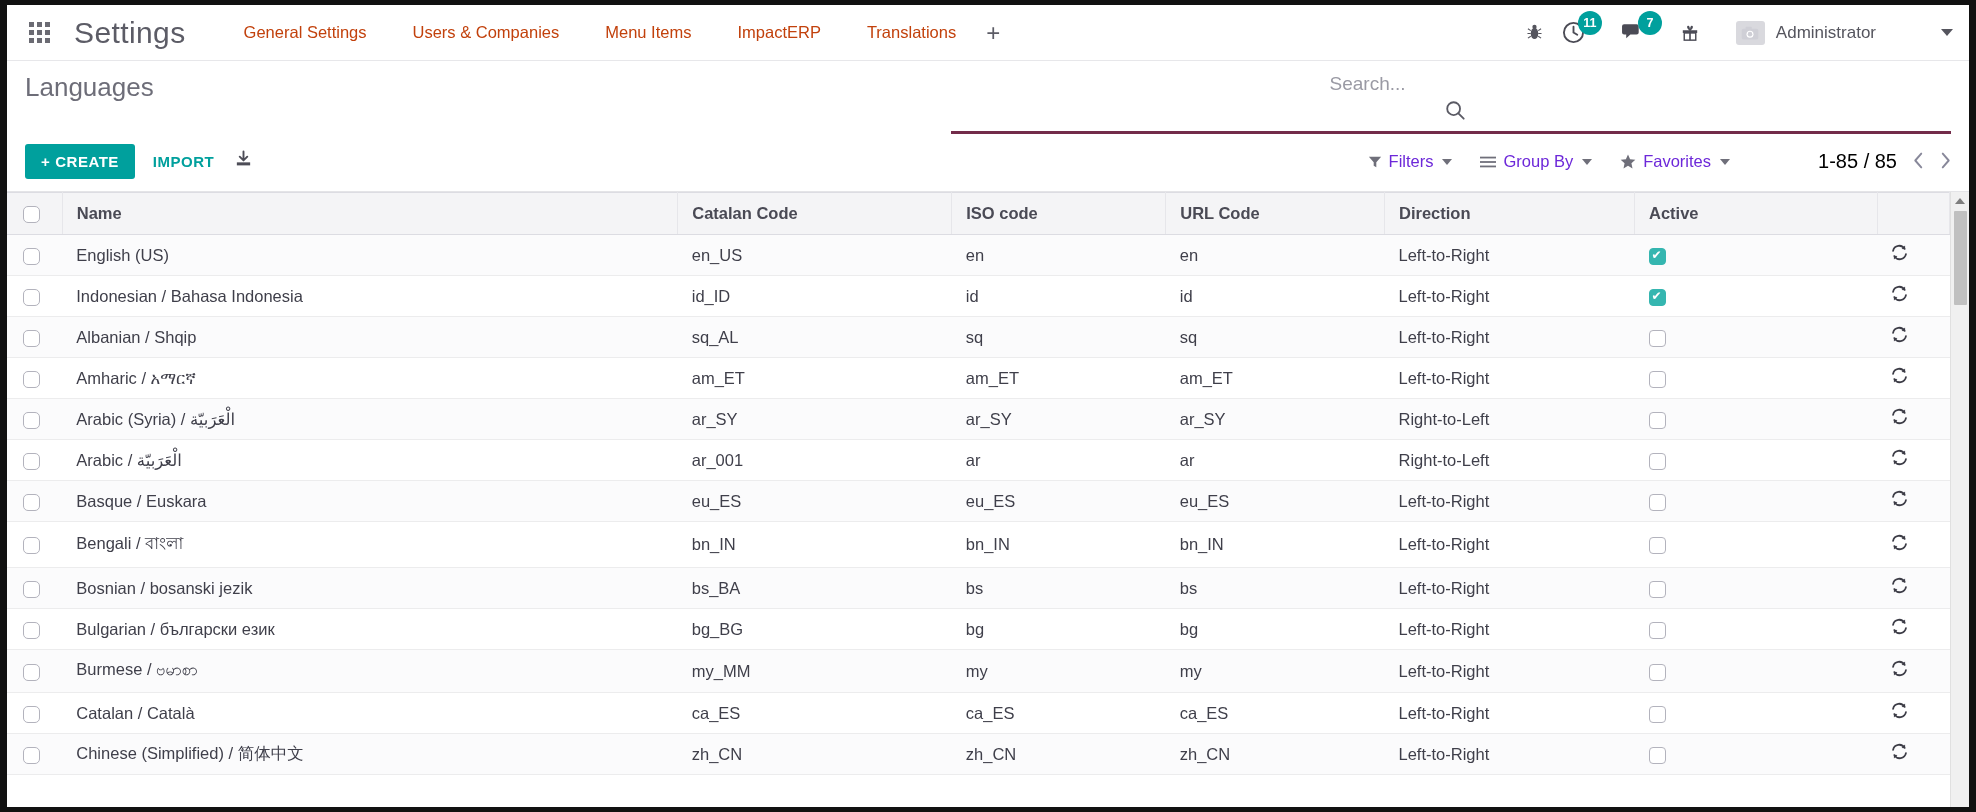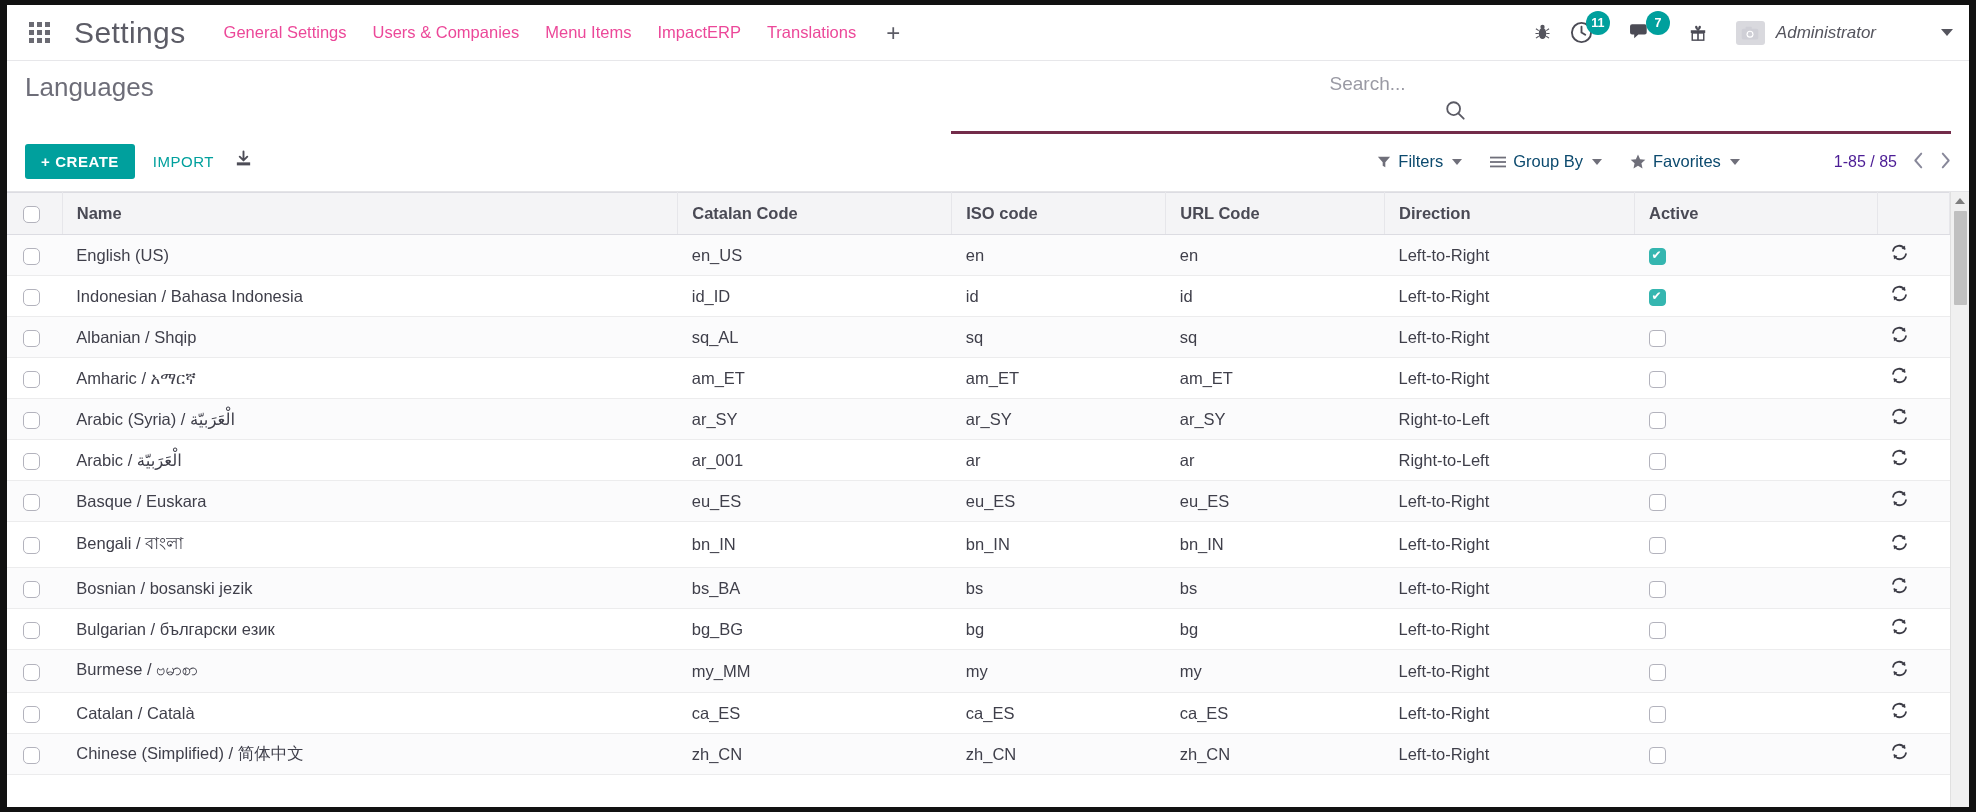--- a/index.html
+++ b/index.html
@@ -31,39 +31,39 @@
   }
   .apps-grid { display: grid; grid-template-columns: repeat(3,5px); grid-template-rows: repeat(3,5px);
     gap: 3px; margin-right: 24px; cursor: pointer; }
   .apps-grid i { display:block; width:5px; height:5px; background:#6b6b73; }
   .brand {
     font-size: 30px; color: #5c5c66; letter-spacing: .4px;
     margin-right: 38px; white-space: nowrap;
   }
   .nav-menu { display: flex; align-items: center; gap: 26px; }
   .nav-menu a {
-    font-size: 16.5px; color: #ec4899; text-decoration: none; white-space: nowrap;
+    font-size: 16.5px; color: #c2410c; text-decoration: none; white-space: nowrap; margin-left: 20px;
   }
   .nav-plus { font-size: 24px; color: #5c5c66; line-height: 1; padding: 0 4px; cursor:pointer; }
   .topbar-right {
     margin-left: auto; display: flex; align-items: center; gap: 19px;
   }
   .sys-icon { color: #55555e; font-size: 19px; line-height: 1; cursor: pointer; position: relative; display:flex; align-items:center;}
   .badge-wrap { position: relative; display: flex; align-items: center; cursor: pointer; }
   .badge {
     position: absolute; top: -9px; right: -16px;
     background: #00a09d; color: #fff;
     font-size: 12.5px; font-weight: 700;
     min-width: 24px; height: 24px; border-radius: 50%;
     display: flex; align-items: center; justify-content: center;
     padding: 0 3px;
   }
   .badge-wrap { margin-right: 16px; }
   .clock-ic, .chat-ic { font-size: 23px; color: #4b4b55; }
-  .user-box { display: flex; align-items: center; gap: 11px; margin-left: 10px; cursor: pointer; font-style: italic; }
+  .user-box { display: flex; align-items: center; gap: 11px; margin-left: 18px; cursor: pointer; }
   .avatar {
     width: 29px; height: 24px; border-radius: 3px; background: #d9d9de;
     display:flex; align-items:center; justify-content:center; color:#fff; font-size: 13px;
   }
   .user-name { font-size: 17px; color: #55555e; white-space: nowrap; }
   .caret-down {
     width:0;height:0;border-left:6px solid transparent;border-right:6px solid transparent;
     border-top:7px solid #55555e; margin-left: 46px; cursor:pointer;
   }
 
@@ -98,34 +98,34 @@
   .btn-create {
     background: #00a09d; color: #fff;
     border: none; border-radius: 3px;
     font-size: 15px; font-weight: 700; letter-spacing: .5px;
     padding: 9px 16px; cursor: pointer;
     font-family: "Liberation Sans", sans-serif;
     display: flex; align-items: center; gap: 5px;
   }
   .btn-import {
     background: none; border: none; cursor: pointer;
-    color: #00a09d; font-size: 15px; font-weight: 400; letter-spacing: .5px;
+    color: #00a09d; font-size: 15px; font-weight: 700; letter-spacing: .5px;
     margin-left: 18px; font-family: "Liberation Sans", sans-serif;
   }
   .dl-icon { margin-left: 20px; font-size: 19px; color: #4d4d57; cursor: pointer; }
 
   .filters-group { margin-left: auto; display: flex; align-items: center; gap: 28px; }
   .flt {
     display: flex; align-items: center; gap: 7px;
-    font-size: 16.5px; color: #0c4a6e; cursor: pointer; white-space: nowrap;
+    font-size: 16.5px; color: #6d28d9; cursor: pointer; white-space: nowrap;
   }
   .flt .cv { width:0;height:0;border-left:5px solid transparent;border-right:5px solid transparent;
     border-top:6px solid #6f6f7a; margin-left: 2px; }
   .pager { margin-left: 60px; display: flex; align-items: center; gap: 16px; }
-  .pager-text { font-size: 16px; color: #4c1d95; white-space: nowrap; margin-left: 6px; }
+  .pager-text { font-size: 20px; color: #000000; white-space: nowrap; }
   .pg-arrow { font-size: 20px; color: #88889a; cursor: pointer; line-height:1; }
 
   
   .table-wrap { flex: 1 1 auto; overflow: hidden; position: relative; background: #fff; display:flex; }
   .tbl-scroll { flex: 1 1 auto; overflow: hidden; }
   table { width: 100%; border-collapse: collapse; table-layout: fixed; }
   thead th {
     background: #f4f4f6;
     border-top: 1px solid #dcdce2;
     border-bottom: 1px solid #dcdce2;

